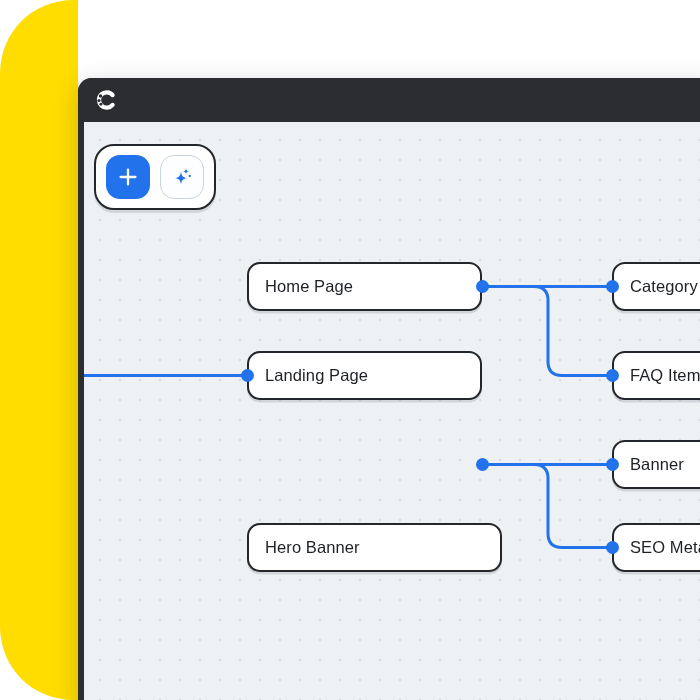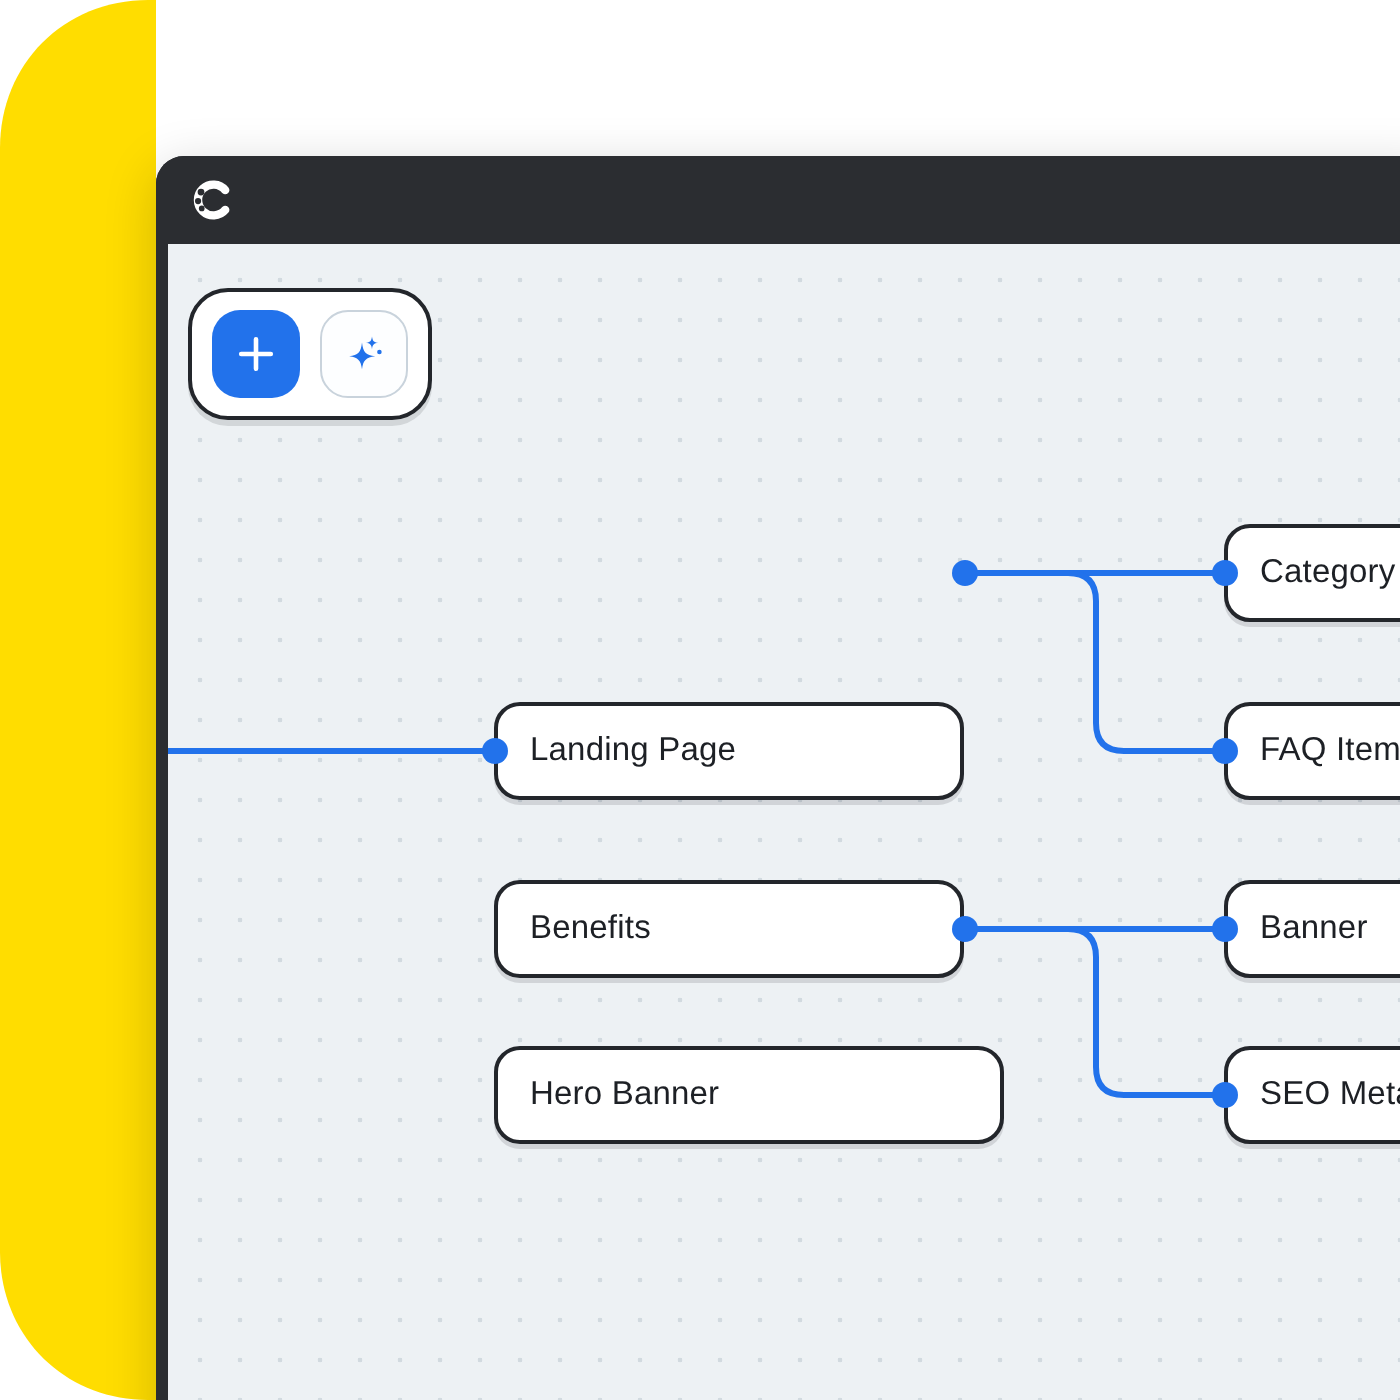--- a/index.html
+++ b/index.html
@@ -191,30 +191,30 @@
       <svg class="edges" viewBox="0 0 634 596" xmlns="http://www.w3.org/2000/svg">
         <g fill="none" stroke="#2272EB" stroke-width="3" stroke-linecap="round" stroke-linejoin="round">
           <path d="M -10 253.5 L 232 253.5"></path>
           <path d="M 398 164.5 L 528 164.5"></path>
           <path d="M 398 164.5 L 450 164.5 Q 464 164.5 464 178.5 L 464 239.5 Q 464 253.5 478 253.5 L 528 253.5"></path>
           <path d="M 398 342.5 L 528 342.5"></path>
           <path d="M 398 342.5 L 450 342.5 Q 464 342.5 464 356.5 L 464 411.5 Q 464 425.5 478 425.5 L 528 425.5"></path>
         </g>
       </svg>
 
+      <div class="node" style="left:163px; top:140px; width:235px;">
+        <span class="node-label">Home Page</span>
+      </div>
       <div class="port" style="left:391.5px; top:158px;"></div>
 
       <div class="node" style="left:163px; top:229px; width:235px;text-align:right;">
         <span class="node-label">Landing Page</span>
       </div>
       <div class="port" style="left:156.5px; top:247px;"></div>
 
-      <div class="node" style="left:163px; top:318px; width:235px;">
-        <span class="node-label">Benefits</span>
-      </div>
       <div class="port" style="left:391.5px; top:336px;"></div>
 
       <div class="node" style="left:163px; top:401px; width:255px;">
         <span class="node-label">Hero Banner</span>
       </div>
 
       <div class="node" style="left:528px; top:140px; width:235px;">
         <span class="node-label">Category Page</span>
       </div>
       <div class="port" style="left:521.5px; top:158px;"></div>

